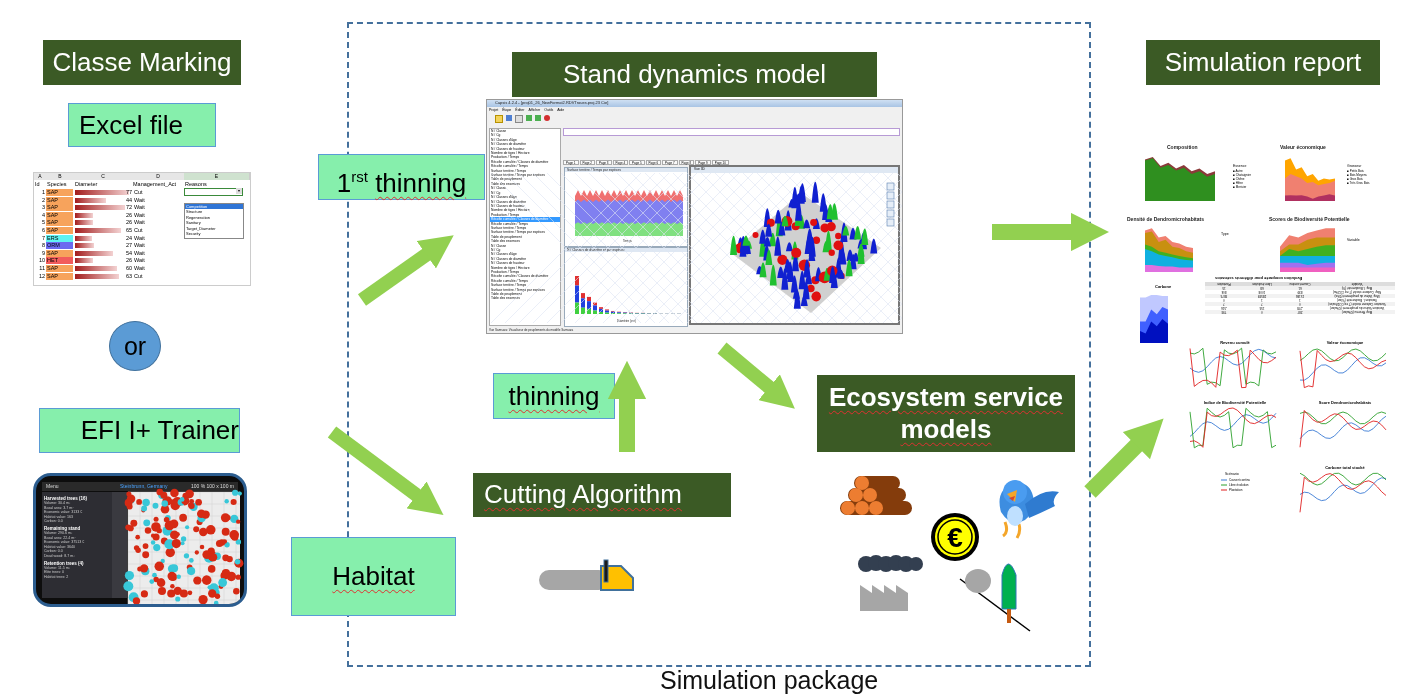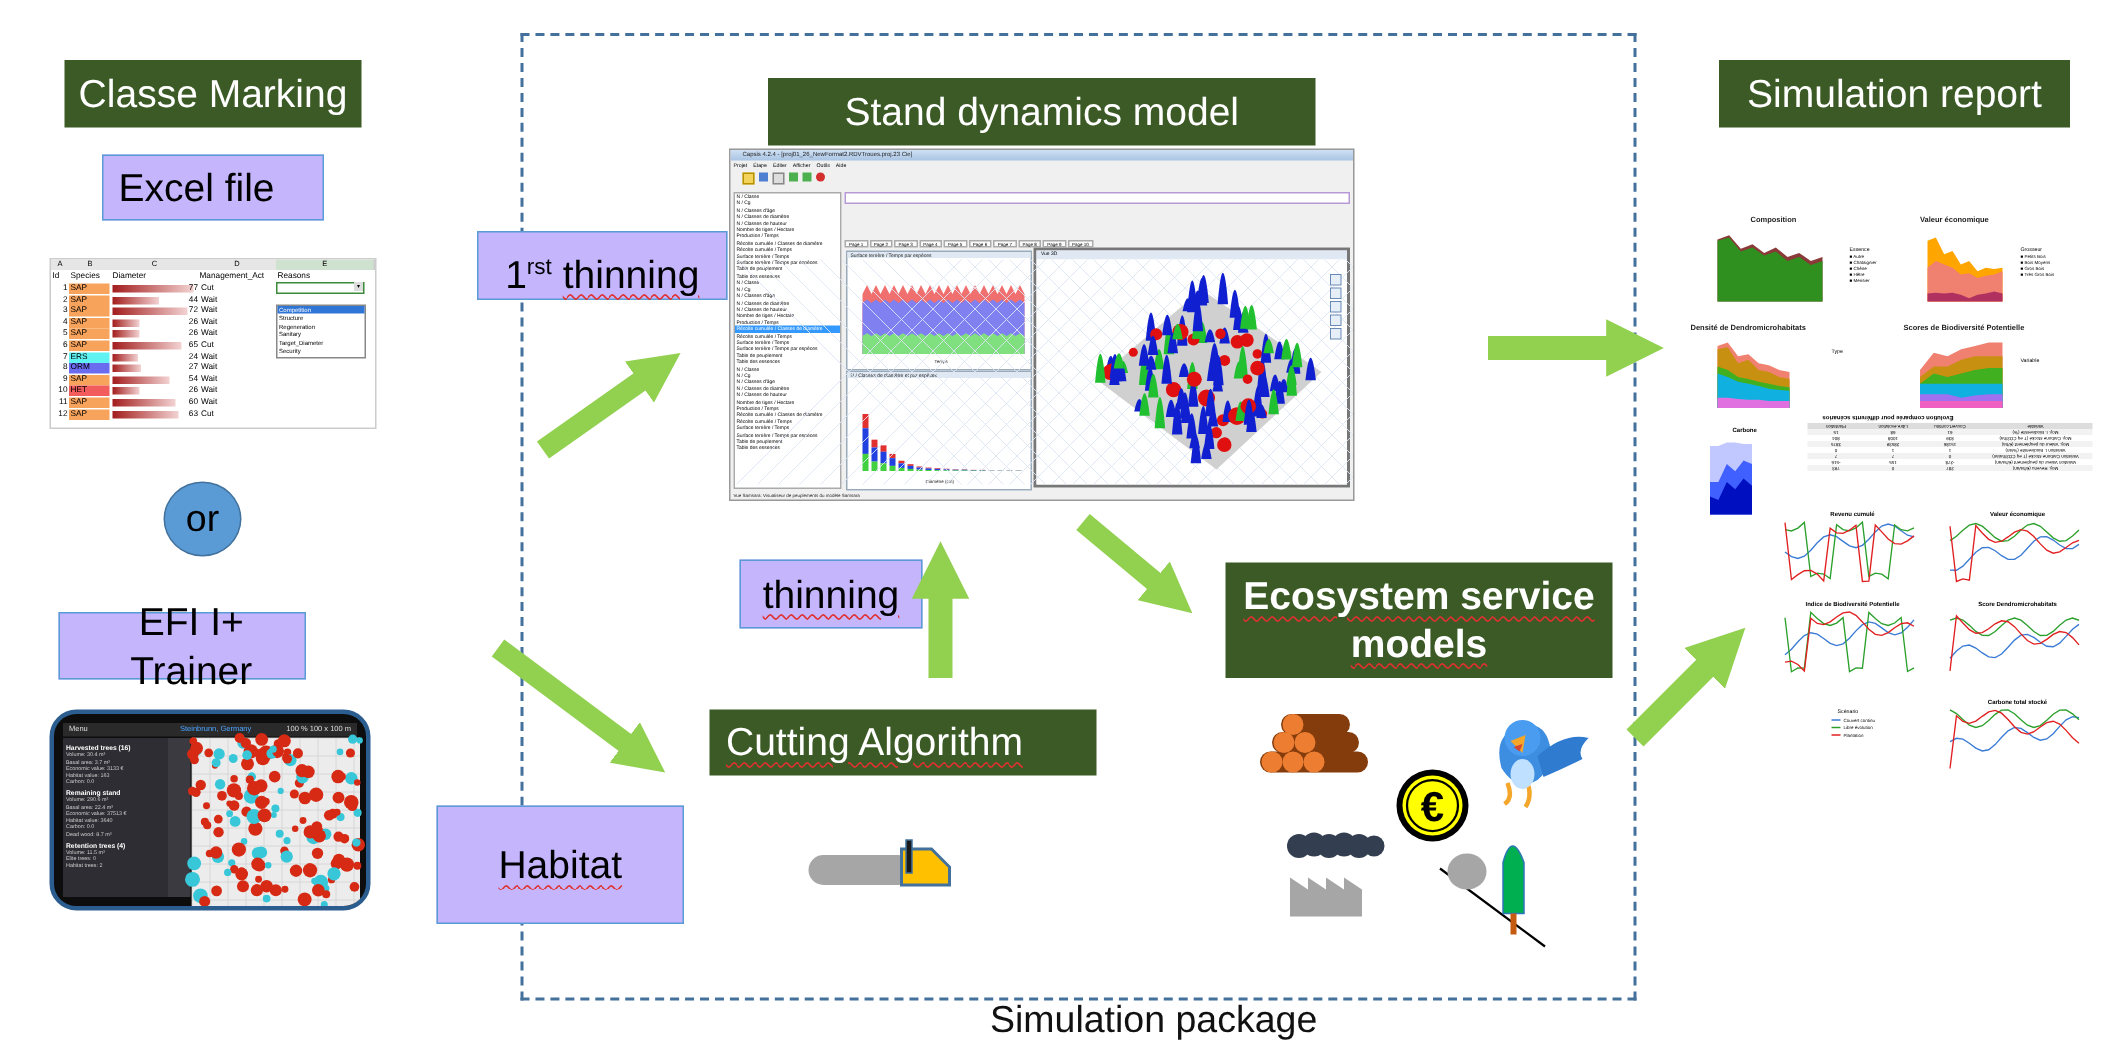--- a/index.html
+++ b/index.html
@@ -1,19 +1,19 @@
 <!DOCTYPE html>
 <html><head>
 <meta charset="utf-8">
 <style>
   html,body{margin:0;padding:0;background:#fff;}
   body{width:1410px;height:699px;position:relative;overflow:hidden;font-family:"Liberation Sans",sans-serif;}
   .abs{position:absolute;}
   .green-title{position:absolute;background:#3b5a25;color:#fff;font-size:26px;display:flex;align-items:center;justify-content:center;text-align:center;line-height:1.2;}
-  .blue-box{position:absolute;border:1.5px solid #5b9bd5;background:#c4b5fd;color:#000;font-size:26px;display:flex;align-items:center;justify-content:center;text-align:center;line-height:1.25;}
+  .blue-box{position:absolute;border:1.5px solid #5b9bd5;background:#86efac;color:#000;font-size:26px;display:flex;align-items:center;justify-content:center;text-align:center;line-height:1.25;}
   .squig{text-decoration:underline wavy #e03030;text-decoration-thickness:1px;text-underline-offset:4px;}
   .dashed-frame{position:absolute;left:347px;top:22px;width:740px;height:641px;border:2px dashed #44709c;}
   svg{position:absolute;overflow:visible;}
   .thumb{position:absolute;overflow:hidden;}
   .tiny{font-size:6px;color:#222;white-space:nowrap;}
 </style>
 </head>
 <body>
 
 <div class="dashed-frame"></div>
@@ -109,21 +109,21 @@
         <div style="font-size:4px;line-height:5.4px;padding-left:1px;">Target_Diameter</div>
         <div style="font-size:4px;line-height:5.4px;padding-left:1px;">Security</div>
       </div>
     </div>
 </div>
 
 <div class="abs" style="left:109px;top:321px;width:52px;height:50px;border-radius:50%;background:#5b9bd5;border:1.5px solid #41719c;box-sizing:border-box;display:flex;align-items:center;justify-content:center;font-size:25px;color:#000;">
   <span>or</span>
 </div>
 
-<div class="blue-box" style="left:39px;top:408px;width:165px;height:45px;justify-content:flex-start;padding-left:12px;box-sizing:border-box;">
+<div class="blue-box" style="left:39px;top:408px;width:201px;height:45px;justify-content:flex-end;padding-left:12px;box-sizing:border-box;">
   <span>EFI I+ Trainer</span>
 </div>
 
 <div class="thumb" style="left:33px;top:473px;width:214px;height:134px;border-radius:18px;background:#0d0d0d;border:3px solid #2c5d8f;box-sizing:border-box;">
   <div style="position:absolute;left:6px;top:6px;right:6px;height:9px;background:#2a2a2a;">
     <span class="tiny" style="position:absolute;left:4px;top:1px;color:#ddd;font-size:5px;">Menu</span>
     <span class="tiny" style="position:absolute;left:78px;top:1px;color:#4aa3ff;font-size:5px;">Steinbrunn, Germany</span>
     <span class="tiny" style="position:absolute;right:4px;top:1px;color:#ddd;font-size:5px;">100 % 100 x 100 m</span>
   </div>
   <div id="efi-side" style="position:absolute;left:6px;top:16px;width:70px;bottom:6px;background:#2d2d33;padding:2px;box-sizing:border-box;">

